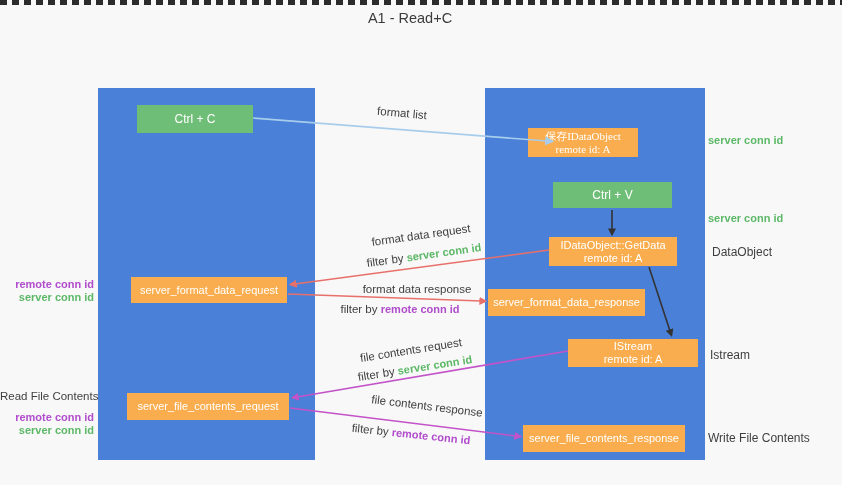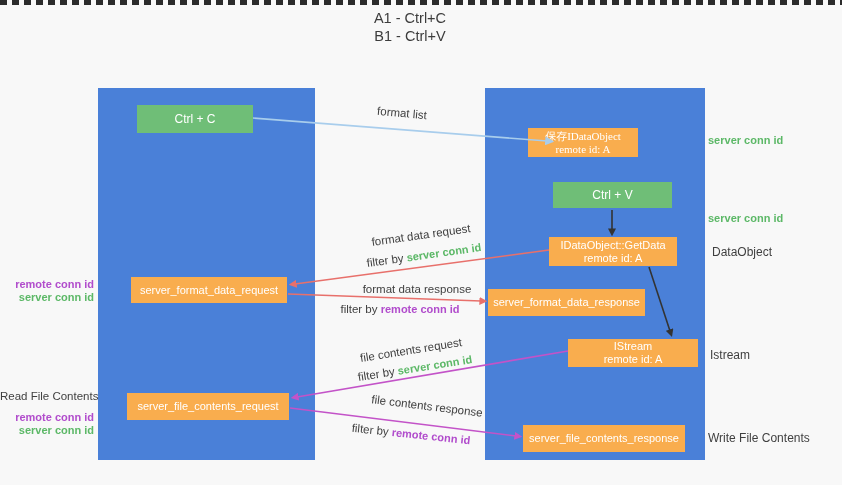--- a/index.html
+++ b/index.html
@@ -31,22 +31,21 @@
   .tp { color:#b14ccc; font-weight:bold; }
   .small { font-size:11px; line-height:13px; }
   svg.arrows { left:0; top:0; z-index:4; pointer-events:none; }
   .z2 { z-index:2; }
 </style>
 </head>
 <body>
 
 <div class="stage">
 
-  <div class="abs title" style="top:10px;">A1 - Ctrl+C</div>
-  <div class="abs title" style="top:28px;">B1 - Ctrl+V</div>
+  <div class="abs title" style="top:10px;">A1 - Read+C</div>
 
   <div class="abs lane-header" style="left:98px; top:54px; width:217px;">
     <div>A1</div>
     <div>filter</div>
   </div>
 
   <div class="abs lane" style="left:98px; top:88px; width:217px; height:372px;"></div>
   <div class="abs lane" style="left:485px; top:88px; width:220px; height:372px;"></div>
 
   <div class="abs dotted"></div>

